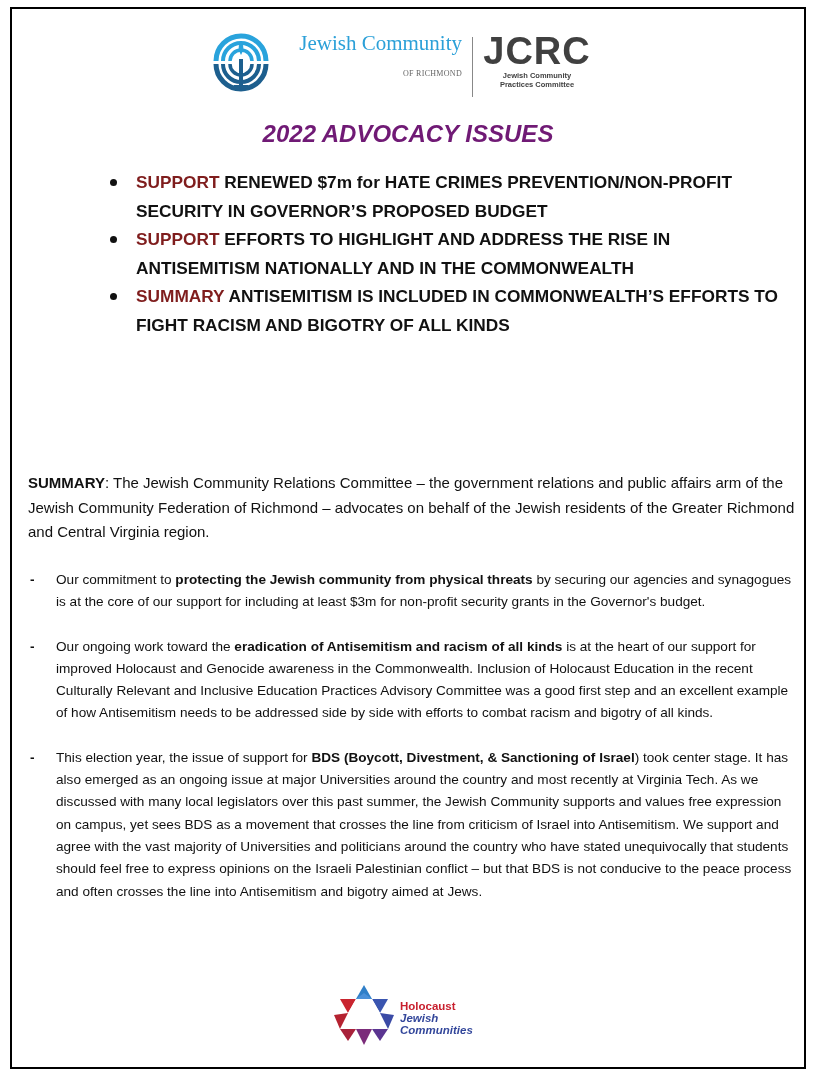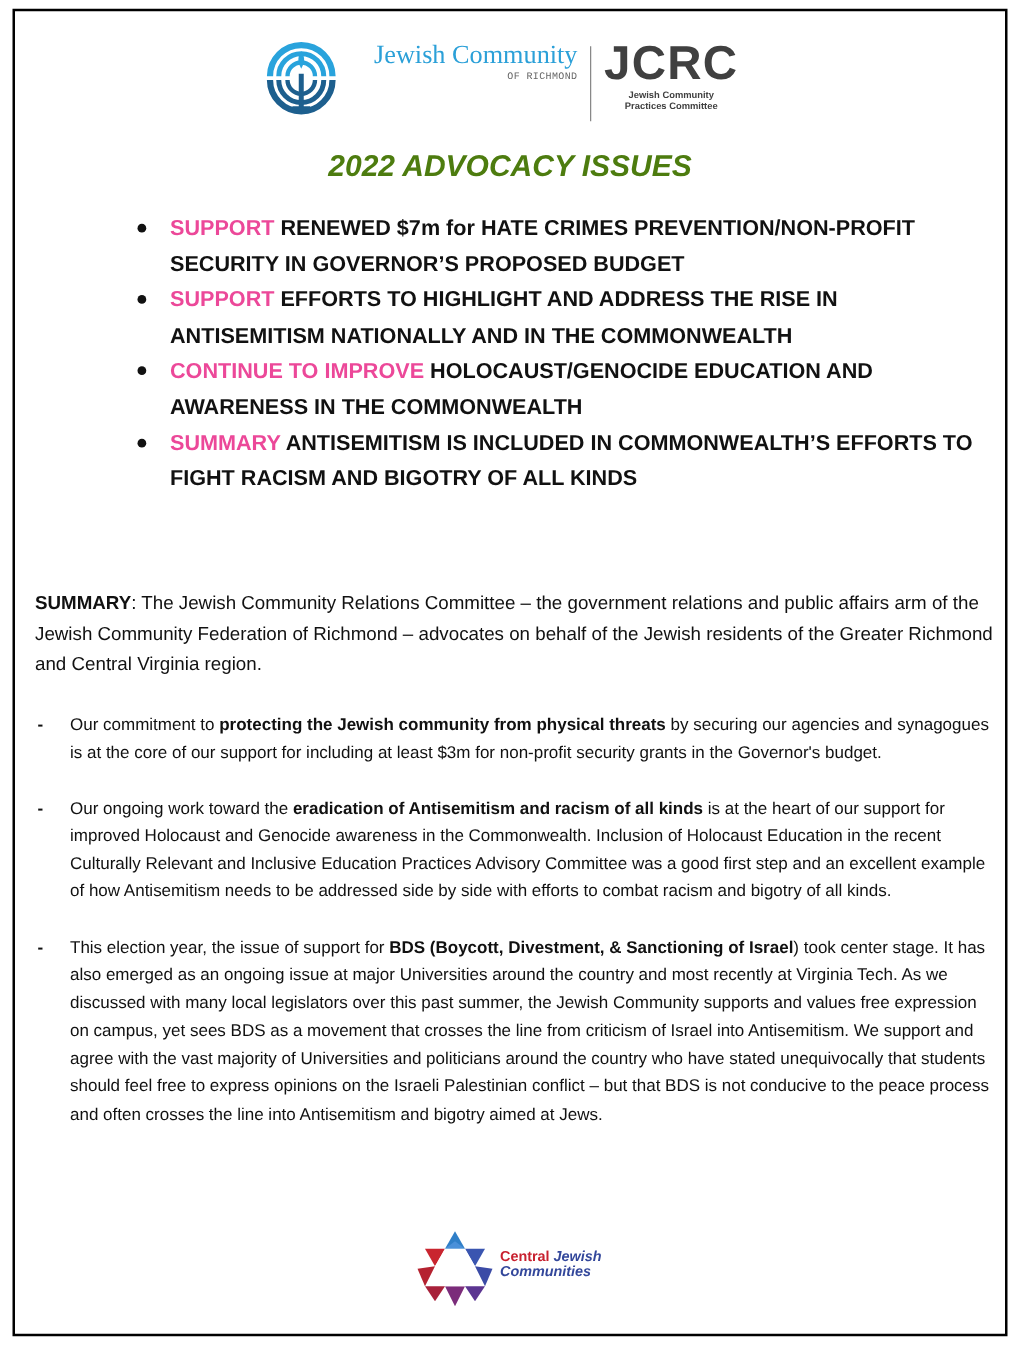--- a/index.html
+++ b/index.html
@@ -8,36 +8,36 @@
   .page-border { position: absolute; left: 10px; top: 7px; width: 792px; height: 1058px;
                  border: 2px solid #000; box-sizing: content-box; }
 
   
   .logo-row { position: absolute; left: 210px; top: 27px; height: 72px; width: 380px; }
   .jcf-icon { position: absolute; left: 0; top: 0; width: 62px; height: 68px; }
   .jcf-text { position: absolute; left: 64px; top: 6px; color: #2ba0d8;
               font-family: "Liberation Serif", serif; font-size: 21px; line-height: 20px;
               text-align: right; width: 188px; }
   .jcf-text .line2 { display: block; }
-  .jcf-text .sub { display: block; font-family: Liberation Mono, monospace; font-size: 8px;
-                   color: #666; letter-spacing: 0.3px; margin-top: 4px; line-height: 10px; }
+  .jcf-text .sub { display: block; font-family: Liberation Serif, serif; font-size: 8px;
+                   color: #666; letter-spacing: 0.3px; margin-top: 16px; line-height: 10px; }
   .divider { position: absolute; left: 262px; top: 10px; width: 1px; height: 60px; background: #888; }
   .jcrc { position: absolute; left: 272px; top: 4px; width: 110px; text-align: center; color: #404040; }
   .jcrc .big { display: block; font-size: 38px; font-weight: bold; line-height: 40px; letter-spacing: 1px; }
   .jcrc .small { display: block; font-size: 7.5px; font-weight: bold; line-height: 9px; }
 
   .title { position: absolute; left: 0; top: 120px; width: 816px; text-align: center;
-           font-size: 24px; font-style: italic; font-weight: bold; color: #4d7c0f; }
+           font-size: 24px; font-style: italic; font-weight: bold; color: #701a75; }
 
   .issues { position: absolute; left: 108px; top: 168px; width: 690px; margin: 0; padding: 0; list-style: none; }
   .issues li { position: relative; padding-left: 28px; font-size: 17.3px; font-weight: bold;
                line-height: 28.6px; color: #111; }
   .issues li .dot { position: absolute; left: 2px; top: 11px; width: 7px; height: 7px;
                     border-radius: 50%; background: #111; }
-  .issues li .accent { color: #ec4899; }
+  .issues li .accent { color: #7f1d1d; }
 
   .summary { position: absolute; left: 28px; top: 471px; width: 770px; font-size: 15px;
              line-height: 24.5px; color: #111; }
 
   .points { position: absolute; left: 28px; top: 569px; width: 772px; margin: 0; padding: 0; list-style: none; }
   .points li { position: relative; padding-left: 28px; font-size: 13.6px; line-height: 22.3px;
                color: #111; margin-bottom: 22px; }
   .points li .dash { position: absolute; left: 2px; top: 0; font-weight: bold; }
 
   .vjc { position: absolute; left: 332px; top: 983px; width: 160px; height: 64px; }
@@ -72,21 +72,20 @@
     <span class="small">Jewish Community</span>
     <span class="small">Practices Committee</span>
   </div>
 </div>
 
 <div class="title">2022 ADVOCACY ISSUES</div>
 
 <ul class="issues">
   <li><span class="dot"></span><span class="accent">SUPPORT</span><span> RENEWED $7m for HATE CRIMES PREVENTION/NON-PROFIT SECURITY IN GOVERNOR’S PROPOSED BUDGET</span></li>
   <li><span class="dot"></span><span class="accent">SUPPORT</span><span> EFFORTS TO HIGHLIGHT AND ADDRESS THE RISE IN ANTISEMITISM NATIONALLY AND IN THE COMMONWEALTH</span></li>
-  <li><span class="dot"></span><span class="accent">CONTINUE TO IMPROVE</span><span> HOLOCAUST/GENOCIDE EDUCATION AND AWARENESS IN THE COMMONWEALTH</span></li>
   <li><span class="dot"></span><span class="accent">SUMMARY</span><span> ANTISEMITISM IS INCLUDED IN COMMONWEALTH’S EFFORTS TO FIGHT RACISM AND BIGOTRY OF ALL KINDS</span></li>
 </ul>
 
 <div class="summary"><b>SUMMARY</b><span>: The Jewish Community Relations Committee – the government relations and public affairs arm of the Jewish Community Federation of Richmond – advocates on behalf of the Jewish residents of the Greater Richmond and Central Virginia region.</span></div>
 
 <ul class="points">
   <li><span class="dash">-</span><span>Our commitment to </span><b>protecting the Jewish community from physical threats</b><span> by securing our agencies and synagogues is at the core of our support for including at least $3m for non-profit security grants in the Governor's budget.</span></li>
   <li><span class="dash">-</span><span>Our ongoing work toward the </span><b>eradication of Antisemitism and racism of all kinds</b><span> is at the heart of our support for improved Holocaust and Genocide awareness in the Commonwealth.  Inclusion of Holocaust Education in the recent Culturally Relevant and Inclusive Education Practices Advisory Committee was a good first step and an excellent example of how Antisemitism needs to be addressed side by side with efforts to combat racism and bigotry of all kinds.</span></li>
   <li><span class="dash">-</span><span>This election year, the issue of support for </span><b>BDS (Boycott, Divestment, &amp; Sanctioning of Israel</b><span>) took center stage.  It has also emerged as an ongoing issue at major Universities around the country and most recently at Virginia Tech.  As we discussed with many local legislators over this past summer, the Jewish Community supports and values free expression on campus, yet sees BDS as a movement that crosses the line from criticism of Israel into Antisemitism.  We support and agree with the vast majority of Universities and politicians around the country who have stated unequivocally that students should feel free to express opinions on the Israeli Palestinian conflict – but that BDS is not conducive to the peace process and often crosses the line into Antisemitism and bigotry aimed at Jews.</span></li>
 </ul>
@@ -98,17 +97,17 @@
     <polygon points="8,16 24,16 16,30" fill="#c9252f"></polygon>
     <polygon points="40,16 56,16 48,30" fill="#3a55b0"></polygon>
     <polygon points="16,30 8,46 2,32" fill="#b52230"></polygon>
     <polygon points="48,30 62,32 56,46" fill="#3b4ba6"></polygon>
     <polygon points="8,46 24,46 16,58" fill="#a8213a"></polygon>
     <polygon points="40,46 56,46 48,58" fill="#5b3591"></polygon>
     <polygon points="24,46 40,46 32,62" fill="#7b2c7a"></polygon>
     <polygon points="24,16 40,16 48,30 40,46 24,46 16,30" fill="#ffffff"></polygon>
   </svg>
   <div class="vjc-text">
-    <span class="red">Central</span>
+    <span class="red">Holocaust</span>
     <span class="blue">Jewish</span><br>
     <span class="blue">Communities</span>
   </div>
 </div>
 
 </body></html>

